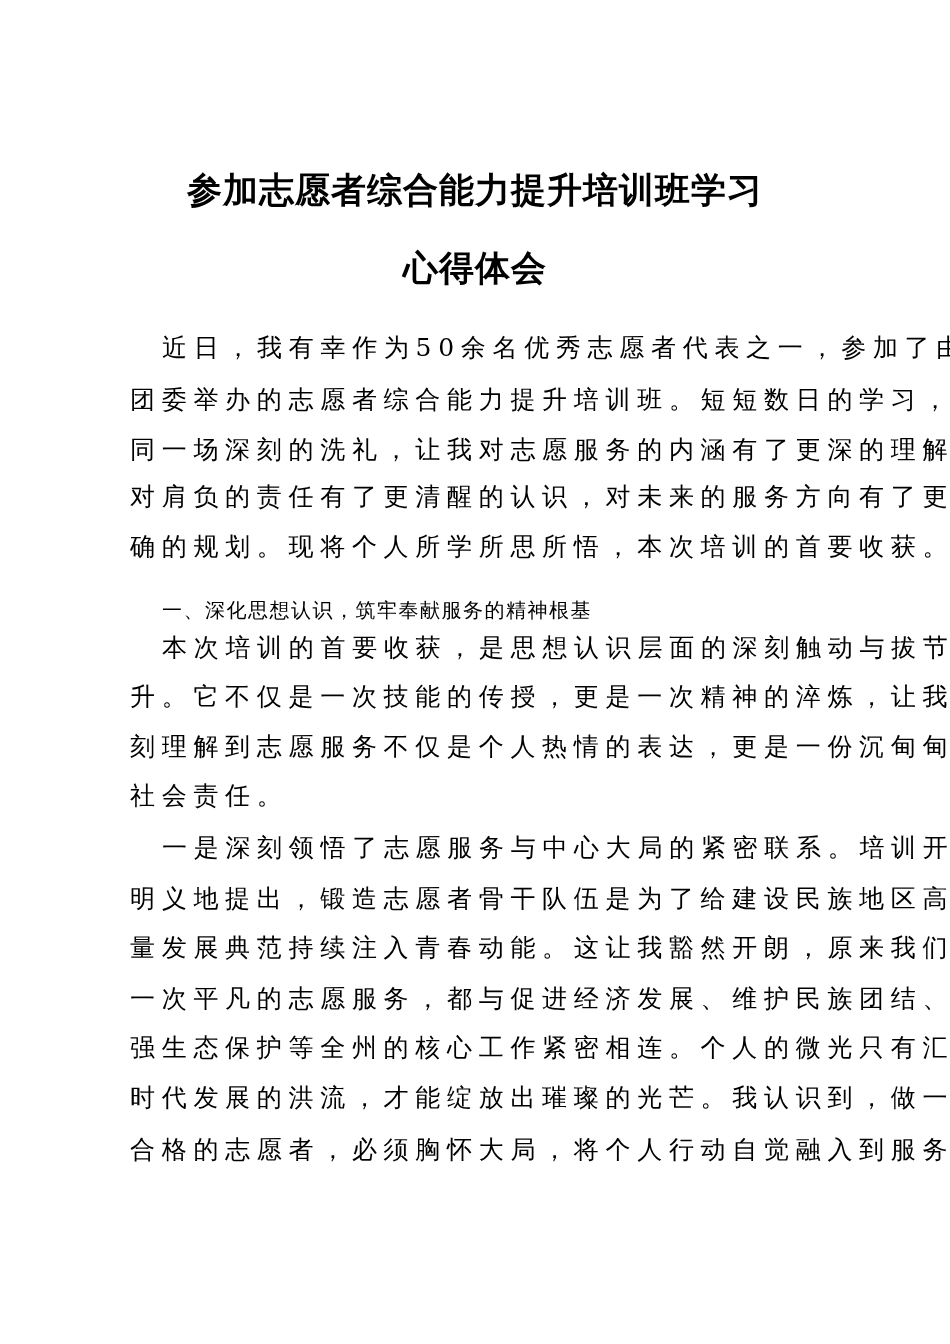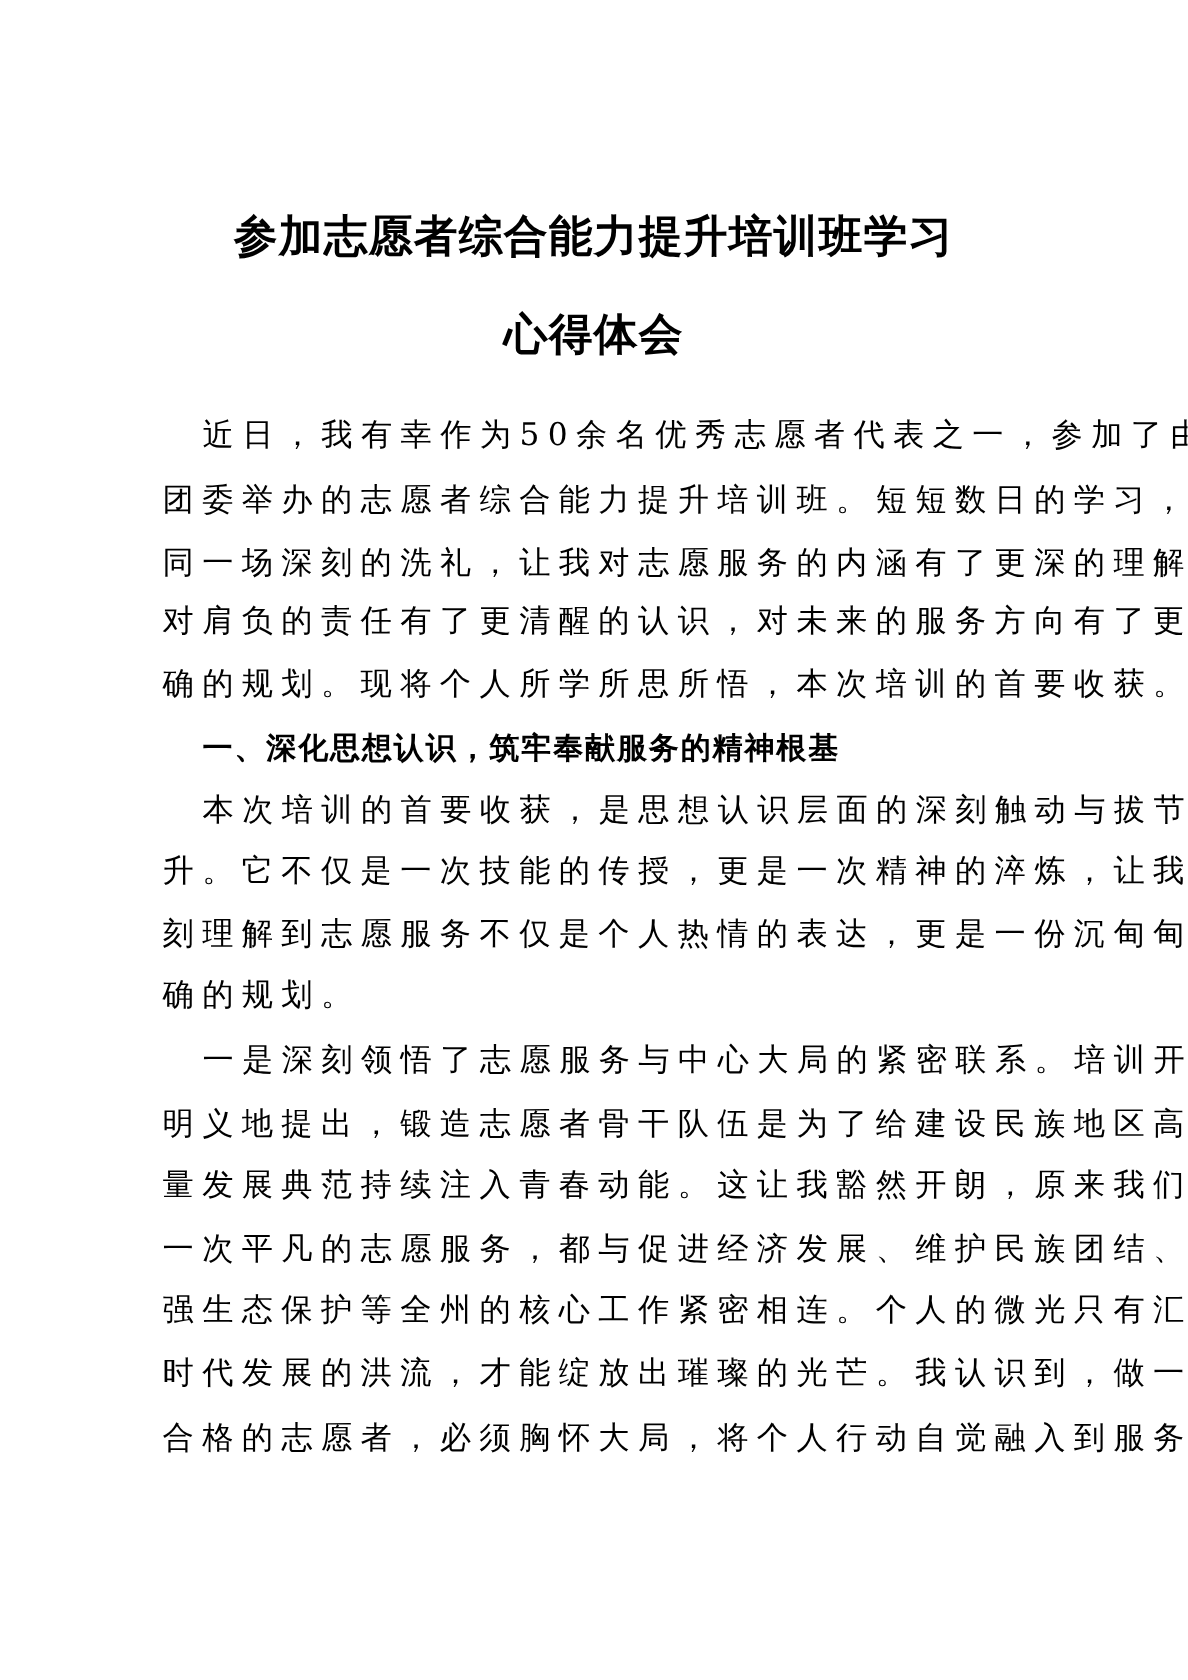--- a/index.html
+++ b/index.html
@@ -47,24 +47,25 @@
       white-space: nowrap;
       overflow: visible;
     }
     .line.indent { left: 162px; }
     .heading {
       position: absolute;
       left: 162px;
       height: 34px;
       line-height: 34px;
       font-family: "DejaVu Sans", "Liberation Sans", sans-serif;
-      font-weight: bold;
-      font-size: 24px;
+      font-weight: normal;
+      font-size: 20px;
       letter-spacing: 1.5px;
       white-space: nowrap;
+      margin-top: 12px;
     }
   </style>
 </head>
 <body>
 
 <div class="page">
 
   <div class="title t2">心得体会</div>
   <div class="title t1">参加志愿者综合能力提升培训班学习</div>
 
@@ -75,21 +76,21 @@
     <div class="line" style="top:480px;">对肩负的责任有了更清醒的认识，对未来的服务方向有了更明</div>
     <div class="line" style="top:530px;">确的规划。现将个人所学所思所悟，本次培训的首要收获。</div>
   </div>
 
   <div class="heading" style="top:581px;">一、深化思想认识，筑牢奉献服务的精神根基</div>
 
   <div>
     <div class="line indent" style="top:631px;">本次培训的首要收获，是思想认识层面的深刻触动与拔节提</div>
     <div class="line" style="top:680px;">升。它不仅是一次技能的传授，更是一次精神的淬炼，让我深</div>
     <div class="line" style="top:730px;">刻理解到志愿服务不仅是个人热情的表达，更是一份沉甸甸的</div>
-    <div class="line" style="top:779px;">确的规划。</div>
+    <div class="line" style="top:779px;">社会责任。</div>
   </div>
 
   <div>
     <div class="line indent" style="top:831px;">一是深刻领悟了志愿服务与中心大局的紧密联系。培训开宗</div>
     <div class="line" style="top:882px;">明义地提出，锻造志愿者骨干队伍是为了给建设民族地区高质</div>
     <div class="line" style="top:931px;">量发展典范持续注入青春动能。这让我豁然开朗，原来我们每</div>
     <div class="line" style="top:982px;">一次平凡的志愿服务，都与促进经济发展、维护民族团结、加</div>
     <div class="line" style="top:1031px;">强生态保护等全州的核心工作紧密相连。个人的微光只有汇入</div>
     <div class="line" style="top:1081px;">时代发展的洪流，才能绽放出璀璨的光芒。我认识到，做一名</div>
     <div class="line" style="top:1133px;">合格的志愿者，必须胸怀大局，将个人行动自觉融入到服务**</div>

